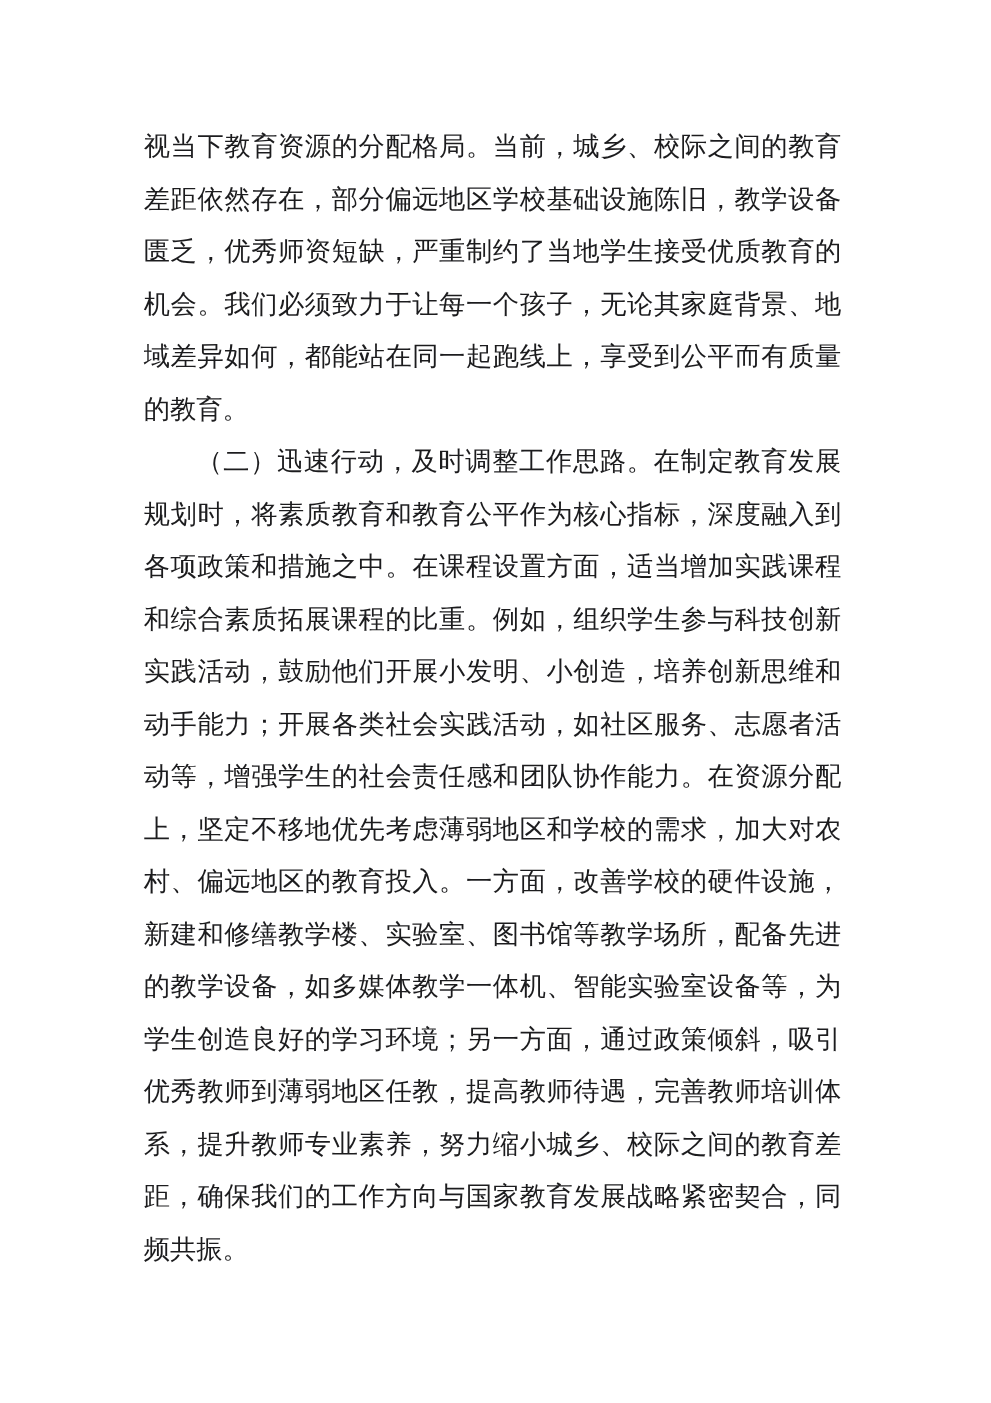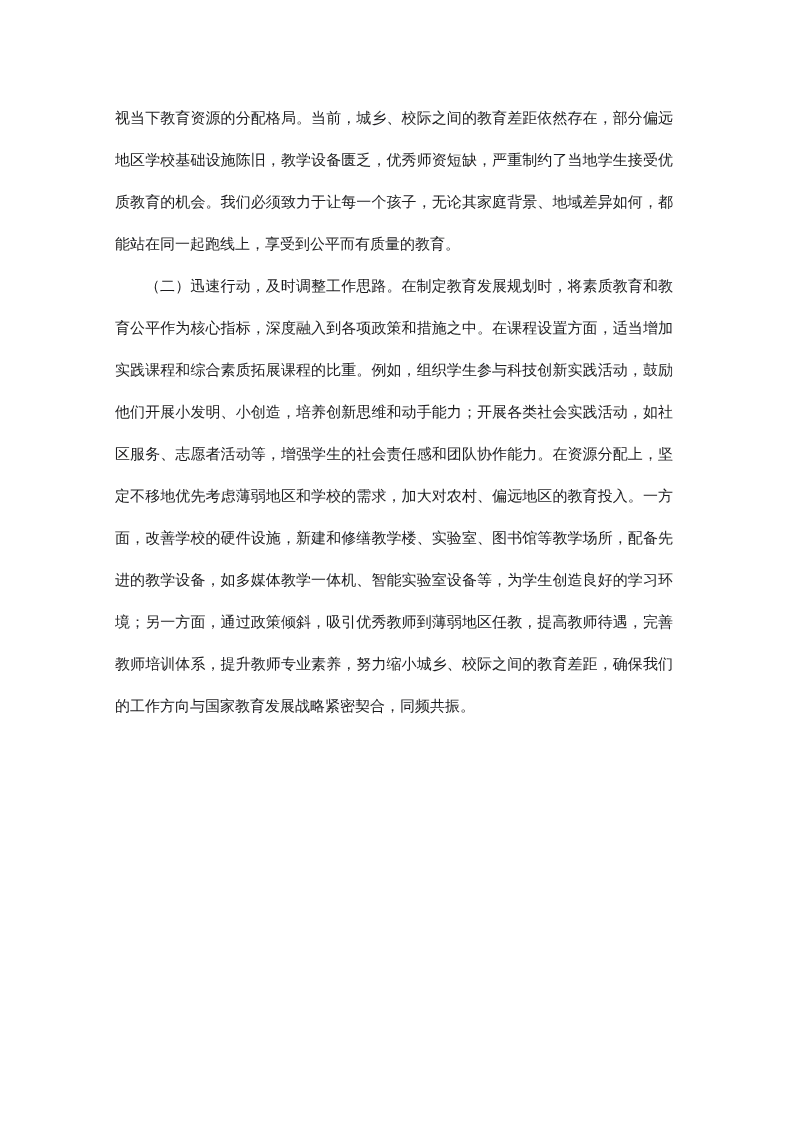--- a/index.html
+++ b/index.html
@@ -21,21 +21,21 @@
       width: 793px;
       height: 1122px;
       background: #ffffff;
     }
     .doc-body {
       position: absolute;
       left: 115px;
       top: 97px;
       width: 558px;
       color: #1c1c1e;
-      font-size: 15px;
+      font-size: 21px;
       line-height: 42px;
       text-align: justify;
       text-justify: inter-ideograph;
       word-break: break-all;
     }
     .doc-body p {
       margin: 0;
       padding: 0;
     }
     .doc-body p.indent {

